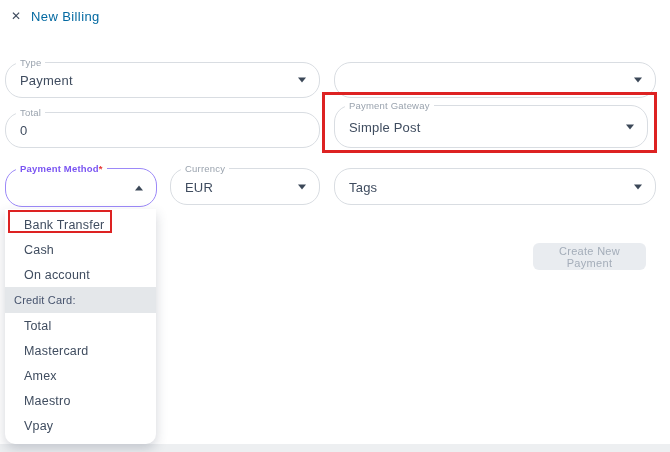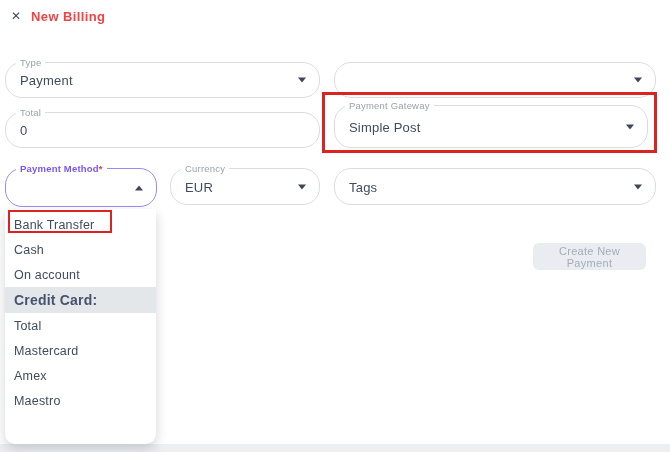--- a/index.html
+++ b/index.html
@@ -14,22 +14,22 @@
   body{
     width:670px;height:452px;position:relative;background:#ffffff;
     font-family:"Liberation Sans", sans-serif;overflow:hidden;
   }
   
   .close-btn{
     position:absolute;left:8px;top:8px;width:16px;height:16px;border:none;background:none;
     font-size:12px;color:var(--text-dark);padding:0;cursor:pointer;line-height:16px;
   }
   .page-title{
-    position:absolute;left:31px;top:9px;font-size:13px;font-weight:bold;
-    color:#ef4444;letter-spacing:.4px;
+    position:absolute;left:31px;top:9px;font-size:13px;font-weight:normal;
+    color:#0369a1;letter-spacing:.4px;
   }
   
   .field{
     position:absolute;border:1px solid var(--field-border);border-radius:17px;
     background:#fff;box-sizing:border-box;text-align:right;
   }
   .flabel{
     position:absolute;top:-6px;left:10px;background:#fff;padding:0 4px;
     font-size:9.5px;color:var(--label-gray);letter-spacing:.2px;white-space:nowrap;
   }
@@ -43,26 +43,26 @@
   .caret{position:absolute;right:13px;top:50%;transform:translateY(-50%);width:0;height:0;}
   .caret.down{border-left:4px solid transparent;border-right:4px solid transparent;border-top:5px solid #3c4858;}
   .caret.up{border-left:4px solid transparent;border-right:4px solid transparent;border-bottom:5px solid #3c4858;}
   
   .dd-panel{
     position:absolute;left:5px;top:209px;width:151px;height:235px;background:#fff;
     border-radius:0 0 10px 10px;box-shadow:0 5px 12px rgba(50,60,80,.22);
     padding-top:3px;box-sizing:border-box;z-index:5;
   }
   .dd-option{
-    position:relative;height:25px;display:flex;align-items:center;padding-left:9px;
+    position:relative;height:25px;display:flex;align-items:center;padding-left:19px;
     font-size:12.5px;color:var(--text-dark);letter-spacing:.2px;cursor:pointer;
   }
   .dd-header{
     height:26px;display:flex;align-items:center;padding-left:9px;
-    font-size:14px;font-weight:bold;color:#46536d;background:#e4e7ea;letter-spacing:.2px;
+    font-size:11px;font-weight:normal;color:#46536d;background:#e4e7ea;letter-spacing:.2px;
   }
   .dd-option.annotated::after{
     content:"";position:absolute;left:3px;top:-2px;width:100px;height:19px;
     border:2.5px solid var(--red);pointer-events:none;
   }
   
   .annotation-box{
     position:absolute;border:3px solid var(--red);box-sizing:border-box;
     z-index:10;pointer-events:none;background:transparent;
   }
@@ -117,19 +117,20 @@
 
 <div class="dd-panel">
     <div class="dd-option annotated">Bank Transfer</div>
     <div class="dd-option">Cash</div>
     <div class="dd-option">On account</div>
     <div class="dd-header">Credit Card:</div>
     <div class="dd-option">Total</div>
     <div class="dd-option">Mastercard</div>
     <div class="dd-option">Amex</div>
     <div class="dd-option">Maestro</div>
+    <div class="dd-option">Vpay</div>
   </div>
 
 <button class="create-btn" disabled="">Create New Payment</button>
 
 <div class="annotation-box" style="left:322px;top:92px;width:335px;height:61px"></div>
 
 <div class="bottom-strip"></div>
 
 </body></html>

